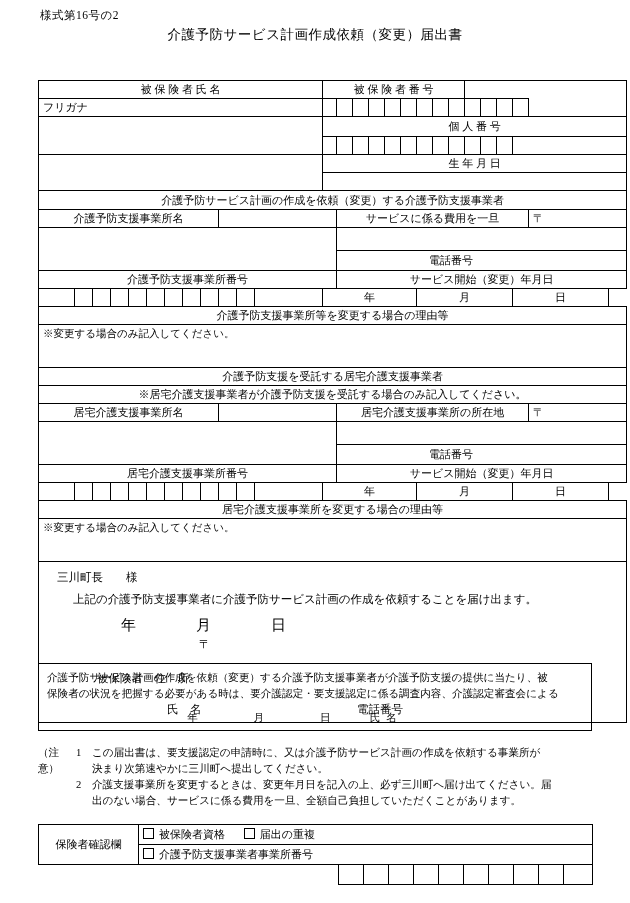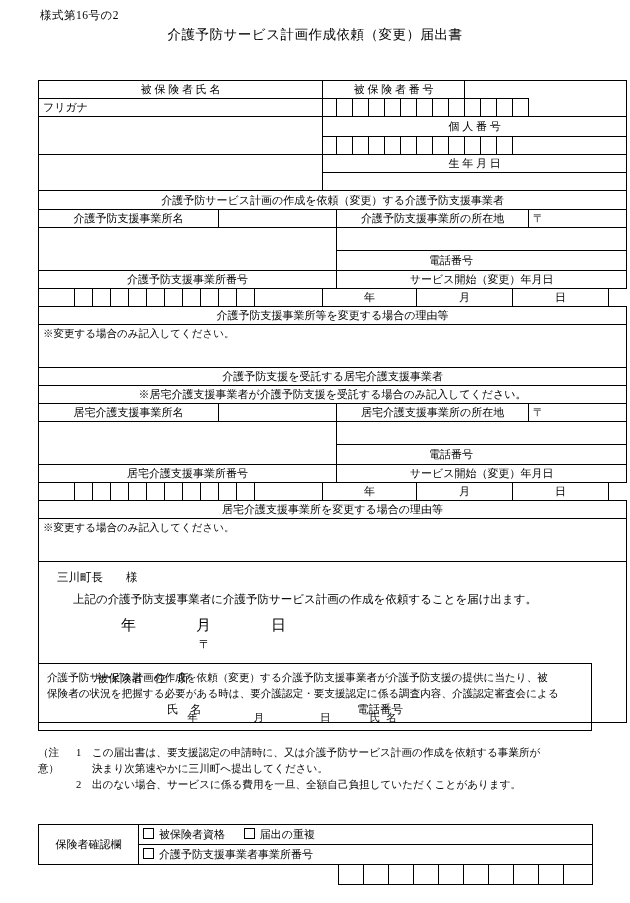--- a/index.html
+++ b/index.html
@@ -223,21 +223,21 @@
       <td colspan="19"></td>
     </tr>
 
     <tr>
       <td class="c" colspan="35" style="height:18px">介護予防サービス計画の作成を依頼（変更）する介護予防支援事業者</td>
     </tr>
 
     <tr>
       <td class="c" colspan="10">介護予防支援事業所名</td>
       <td colspan="7"></td>
-      <td class="c" colspan="12">介護予防支援事業所の所在地</td>
+      <td class="c" colspan="12">サービスに係る費用を一旦</td>
       <td class="l pad" colspan="6">〒</td>
     </tr>
 
     <tr>
       <td colspan="17" rowspan="2"></td>
       <td colspan="18" style="height:22px"></td>
     </tr>
     <tr>
       <td class="l" colspan="18" style="height:19px;padding-left:92px">電話番号</td>
     </tr>
@@ -350,20 +350,21 @@
       <div class="num">1</div>
       <div class="txt">
         <div>この届出書は、要支援認定の申請時に、又は介護予防サービス計画の作成を依頼する事業所が</div>
         <div>決まり次第速やかに三川町へ提出してください。</div>
       </div>
     </div>
     <div class="row">
       <div class="lbl"></div>
       <div class="num">2</div>
       <div class="txt">
+        <div>介護支援事業所を変更するときは、変更年月日を記入の上、必ず三川町へ届け出てください。届</div>
         <div>出のない場合、サービスに係る費用を一旦、全額自己負担していただくことがあります。</div>
       </div>
     </div>
   </div>
 
   <table id="hokensha">
     <colgroup>
       <col style="width:100px">
       <col style="width:200px">
       <col style="width:25px">

